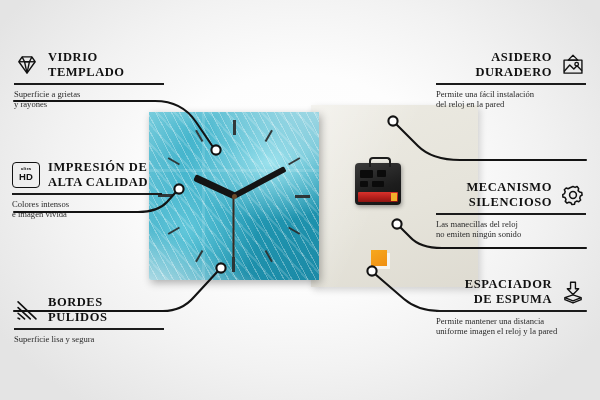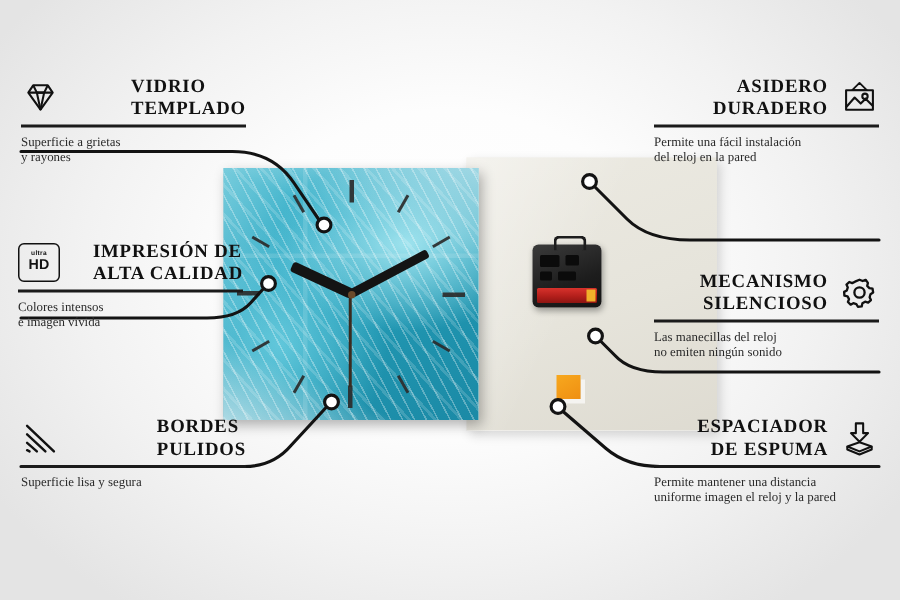--- a/index.html
+++ b/index.html
@@ -133,21 +133,21 @@
     height:1.6px; background:#1b1b1b; margin-top:4px;
   }
   .feat .desc {
     font-family:"Liberation Serif", serif;
     font-size:8.6px;
     line-height:10.6px;
     color:#2a2a2a;
     margin-top:4px;
     white-space:pre-line;
   }
-  .feat.left .head { justify-content:space-between; }
+  .feat.left .head { justify-content:flex-start; }
   .feat.left .desc { text-align:left; }
   .feat.right .head { justify-content:flex-end; }
   .feat.right .title { text-align:right; }
   .feat.right .desc { text-align:left; }
   .ico { flex:0 0 auto; width:26px; height:24px; color:#111; }
   .ico svg { display:block; width:100%; height:100%; }
   .hd-badge{
     flex:0 0 auto;
     width:26px;height:24px;
     border:1.8px solid #111; border-radius:4px;
@@ -275,21 +275,21 @@
         <span class="h">HD</span>
       </span>
       <span class="title">IMPRESIÓN DE
 ALTA CALIDAD</span>
     </div>
     <div class="rule" style="width:150px"></div>
     <div class="desc">Colores intensos
 e imagen vívida</div>
   </div>
 
-  <div class="feat left" style="left:14px; top:277px; width:150px;">
+  <div class="feat left" style="left:14px; top:295px; width:150px;">
     <div class="head">
       <span class="ico">
         <svg viewBox="0 0 32 28">
             <g stroke="currentColor" stroke-width="2" stroke-linecap="round">
           <line x1="5" y1="4" x2="27" y2="25"></line>
           <line x1="5" y1="11" x2="20" y2="25"></line>
           <line x1="5" y1="18" x2="13" y2="25"></line>
           <line x1="5" y1="24" x2="7" y2="25"></line>
         </g>
           </svg>

